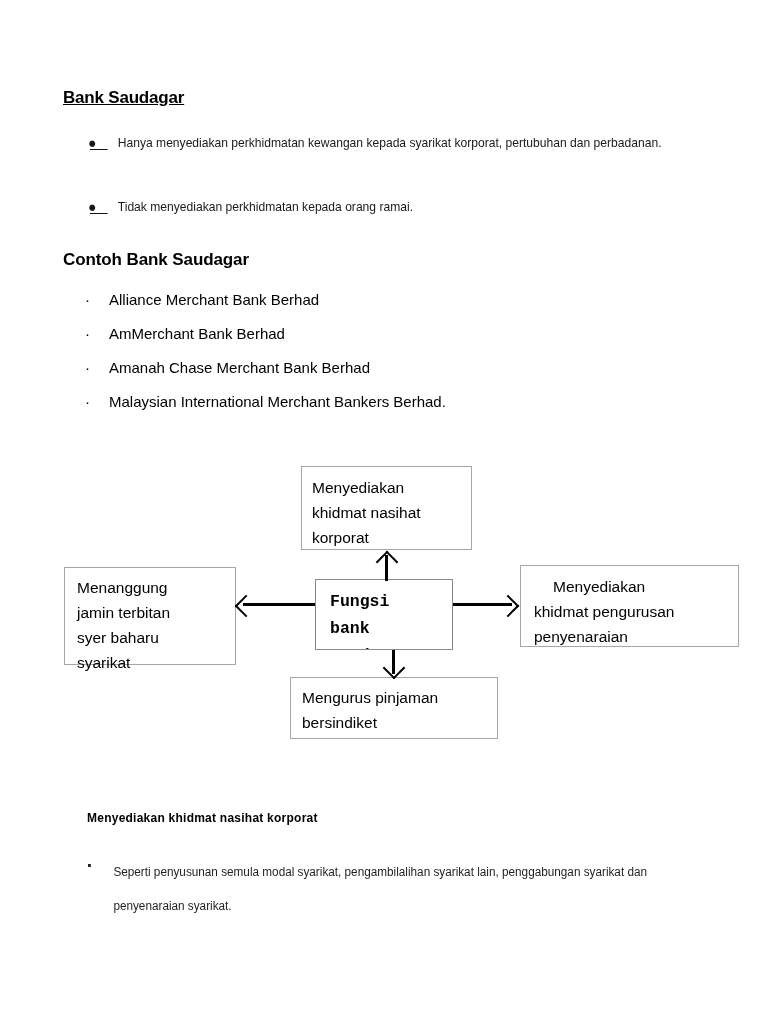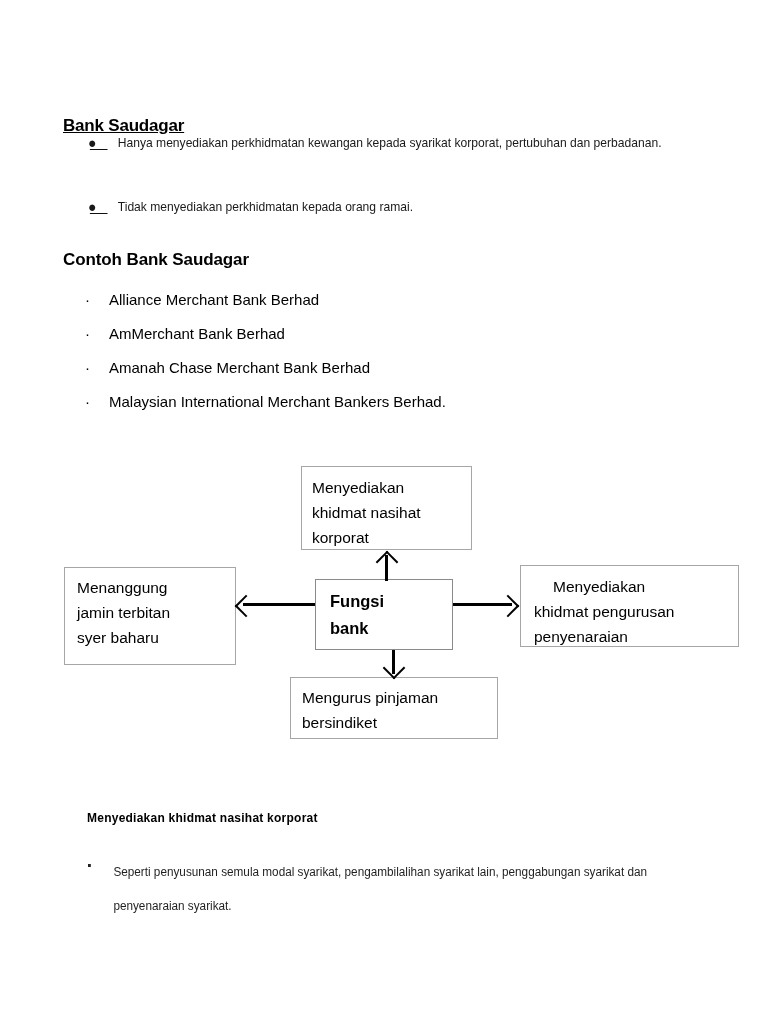--- a/index.html
+++ b/index.html
@@ -22,21 +22,21 @@
 
   
   .h-title {
     position: absolute;
     font-size: 17px;
     font-weight: bold;
     text-decoration: underline;
     letter-spacing: -0.2px;
     white-space: nowrap;
   }
-  #title-bank-saudagar { left: 63px; top: 88px; margin-top: 28px; }
+  #title-bank-saudagar { left: 63px; top: 88px; }
   #title-fungsi        { left: 87px; top: 423px; font-size: 17.5px; }
 
   .h-sub {
     position: absolute;
     font-size: 17px;
     font-weight: bold;
     white-space: nowrap;
   }
   #sub-contoh { left: 63px; top: 250px; letter-spacing: -0.1px; }
 
@@ -156,20 +156,21 @@
     left: 64px; top: 112px; width: 172px; height: 98px;
     padding: 7px 0 16px 12px;
   }
   #box-center {
     left: 315px; top: 124px; width: 138px; height: 71px;
     padding: 8px 0 0 14px;
     border: 1.4px solid #8a8a8a;
     font-weight: bold;
     font-size: 16.5px;
     line-height: 27px;
+    font-family: Liberation Mono, monospace;
   }
   #box-right {
     left: 520px; top: 110px; width: 219px; height: 82px;
     padding: 8px 0 0 13px;
   }
   #box-right .indent { padding-left: 19px; }
   #box-bottom {
     left: 290px; top: 222px; width: 208px; height: 62px;
     padding: 7px 0 0 11px;
   }
@@ -239,20 +240,21 @@
     <div class="dbox" id="box-top">
       <span class="bline">Menyediakan</span>
       <span class="bline">khidmat nasihat</span>
       <span class="bline">korporat</span>
     </div>
 
     <div class="dbox" id="box-left" style="overflow:visible;">
       <span class="bline">Menanggung</span>
       <span class="bline">jamin terbitan</span>
       <span class="bline">syer baharu</span>
+      <span class="bline">syarikat</span>
     </div>
 
     <div class="dbox" id="box-center">
       <span class="bline">Fungsi</span>
       <span class="bline">bank</span>
       <span class="bline">Saudagar</span>
     </div>
 
     <div class="dbox" id="box-right">
       <span class="bline indent">Menyediakan</span>

